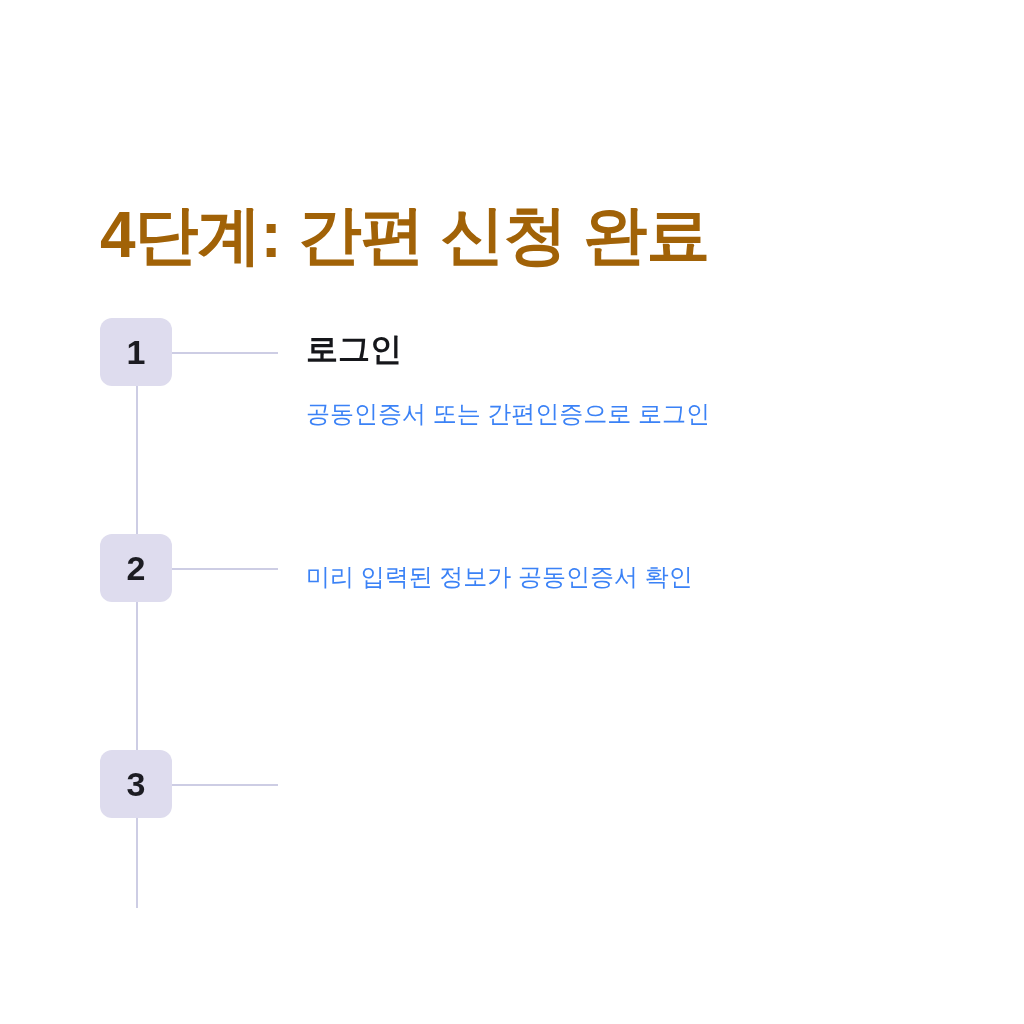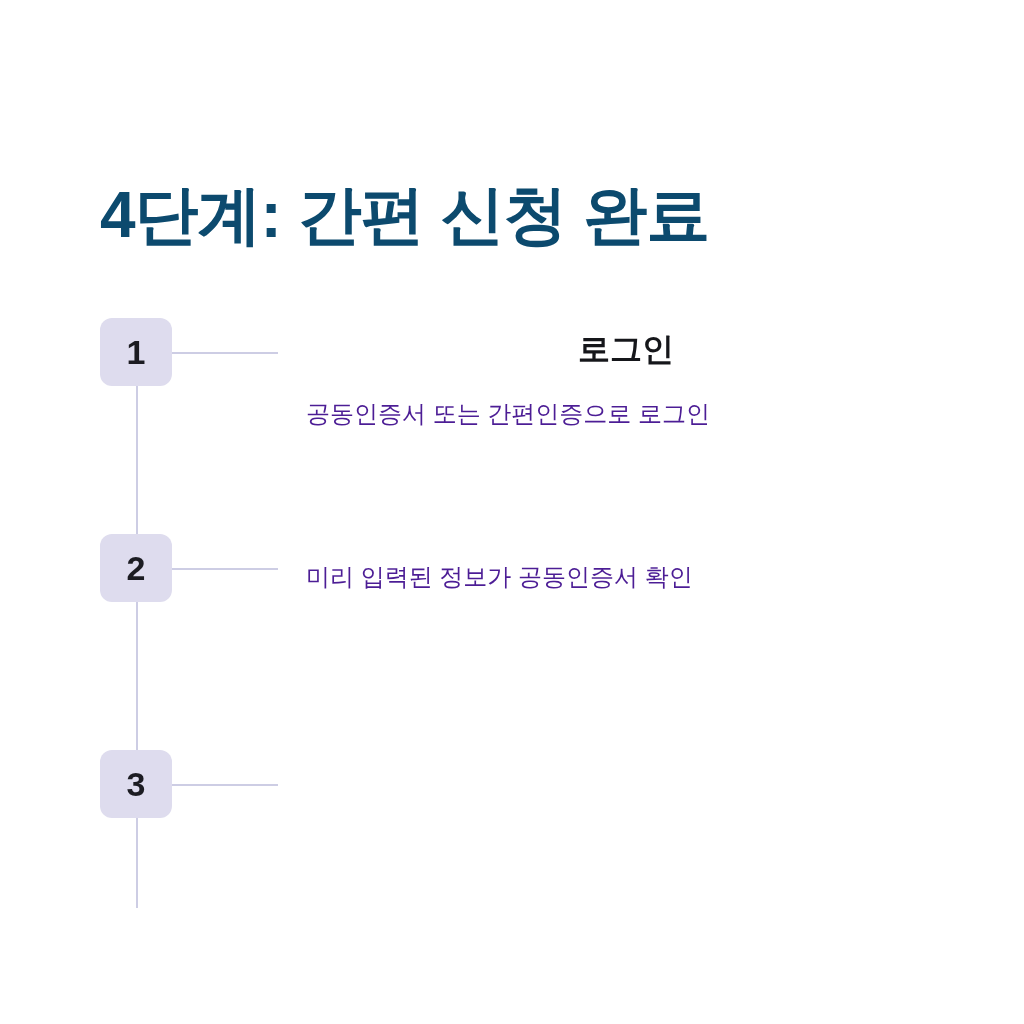--- a/index.html
+++ b/index.html
@@ -18,25 +18,25 @@
   .page {
     position: relative;
     width: 1024px;
     height: 1024px;
     box-sizing: border-box;
   }
 
   .title {
     position: absolute;
     left: 100px;
-    top: 136px;
+    top: 156px;
     font-size: 64px;
     font-weight: 700;
     letter-spacing: -1px;
-    color: #0c4a6e;
+    color: #a16207;
     line-height: 1.15;
     white-space: nowrap;
   }
 
   .steps {
     position: absolute;
     left: 100px;
     top: 318px;
     width: 850px;
   }
@@ -93,27 +93,26 @@
     top: 0;
     width: 640px;
   }
 
   .step-title {
     font-size: 32px;
     font-weight: 700;
     color: #15161a;
     line-height: 1.35;
     margin: 10px 0 0 0;
-    text-align: center;
   }
 
   .step-desc {
     font-size: 24px;
     font-weight: 400;
-    color: #4c1d95;
+    color: #3b82f6;
     line-height: 1.45;
     margin: 26px 0 0 0;
   }
 </style>
 </head>
 <body>
 
 <div class="page">
 
   <h1 class="title">4단계: 간편 신청 완료</h1>

